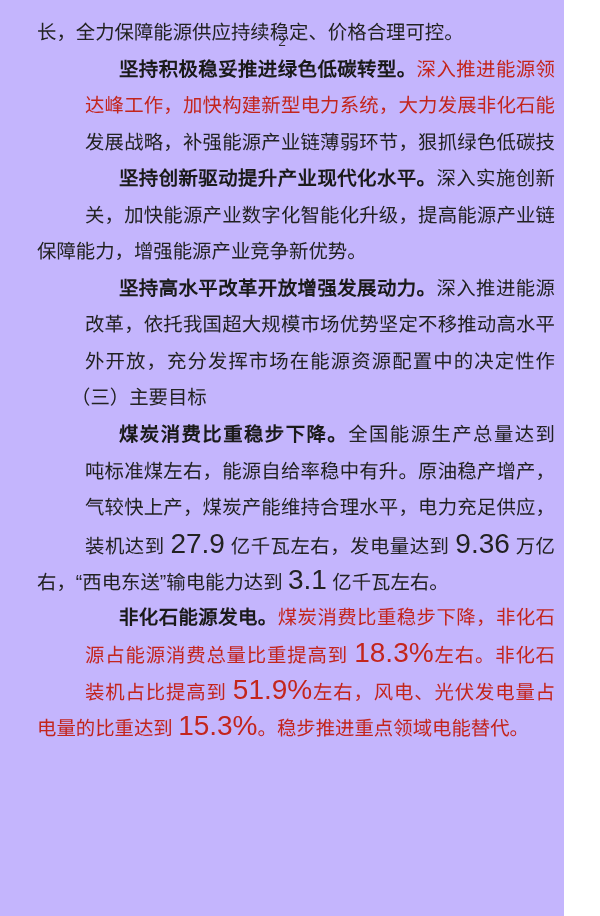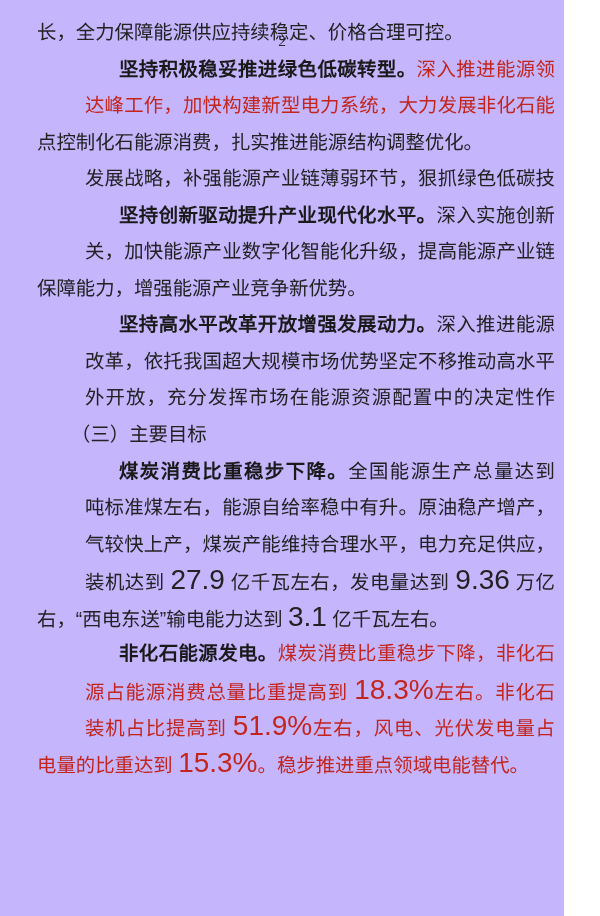--- a/index.html
+++ b/index.html
@@ -60,21 +60,20 @@
   }
 </style>
 </head>
 <body>
 
 <div class="page">
   <div class="text-block">
       <div class="line"><span class="seg">长，全力保障能源供应持续稳定、价格合理可控。</span></div>
       <div class="line indent just"><span class="seg bold">坚持积极稳妥推进绿色低碳转型。</span><span class="seg red">深入推进能源领域碳</span></div>
       <div class="line just"><span class="seg red">达峰工作，加快构建新型电力系统，大力发展非化石能源，</span></div>
-      <div class="line"><span class="seg">点控制化石能源消费，扎实推进能源结构调整优化。</span></div>
       <div class="line just"><span class="seg">发展战略，补强能源产业链薄弱环节，狠抓绿色低碳技术攻</span></div>
       <div class="line indent just"><span class="seg bold">坚持创新驱动提升产业现代化水平。</span><span class="seg">深入实施创新驱动</span></div>
       <div class="line just"><span class="seg">关，加快能源产业数字化智能化升级，提高能源产业链安全</span></div>
       <div class="line"><span class="seg">保障能力，增强能源产业竞争新优势。</span></div>
       <div class="line indent just"><span class="seg bold">坚持高水平改革开放增强发展动力。</span><span class="seg">深入推进能源体制</span></div>
       <div class="line just"><span class="seg">改革，依托我国超大规模市场优势坚定不移推动高水平对</span></div>
       <div class="line just"><span class="seg">外开放，充分发挥市场在能源资源配置中的决定性作用，更</span></div>
       <div class="line indent"><span class="seg">（三）主要目标</span></div>
       <div class="line indent just"><span class="seg bold">煤炭消费比重稳步下降。</span><span class="seg">全国能源生产总量达到 <span class="num">47.5</span> 亿</span></div>
       <div class="line just"><span class="seg">吨标准煤左右，能源自给率稳中有升。原油稳产增产，天然</span></div>

